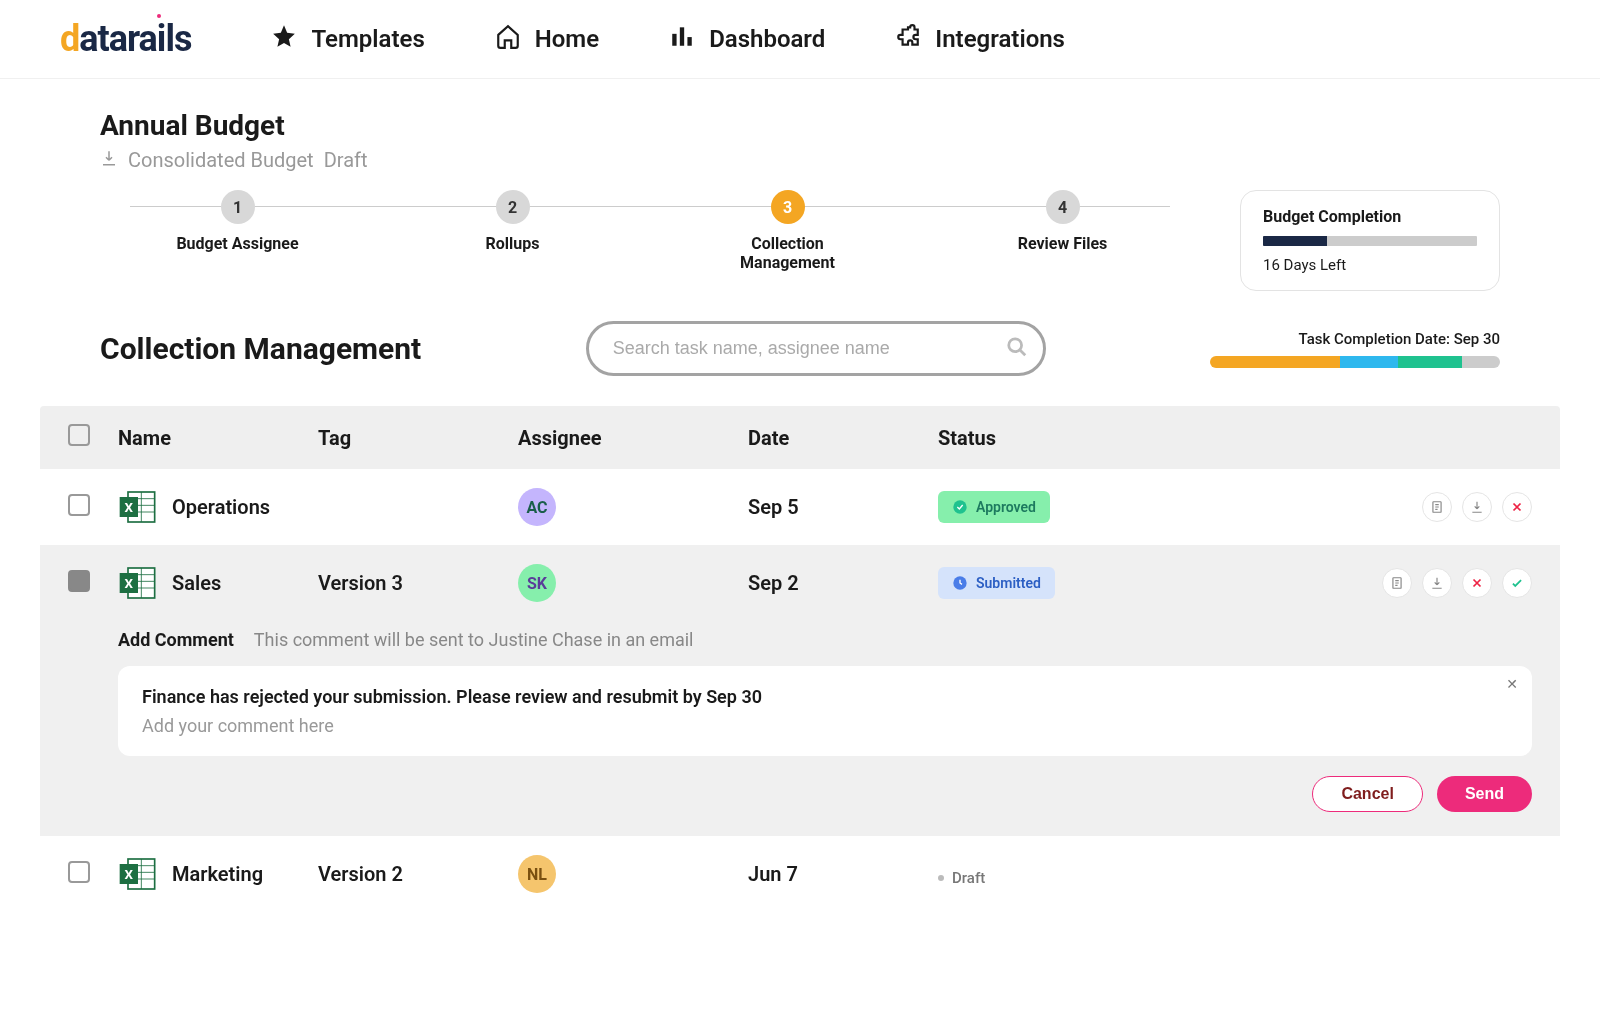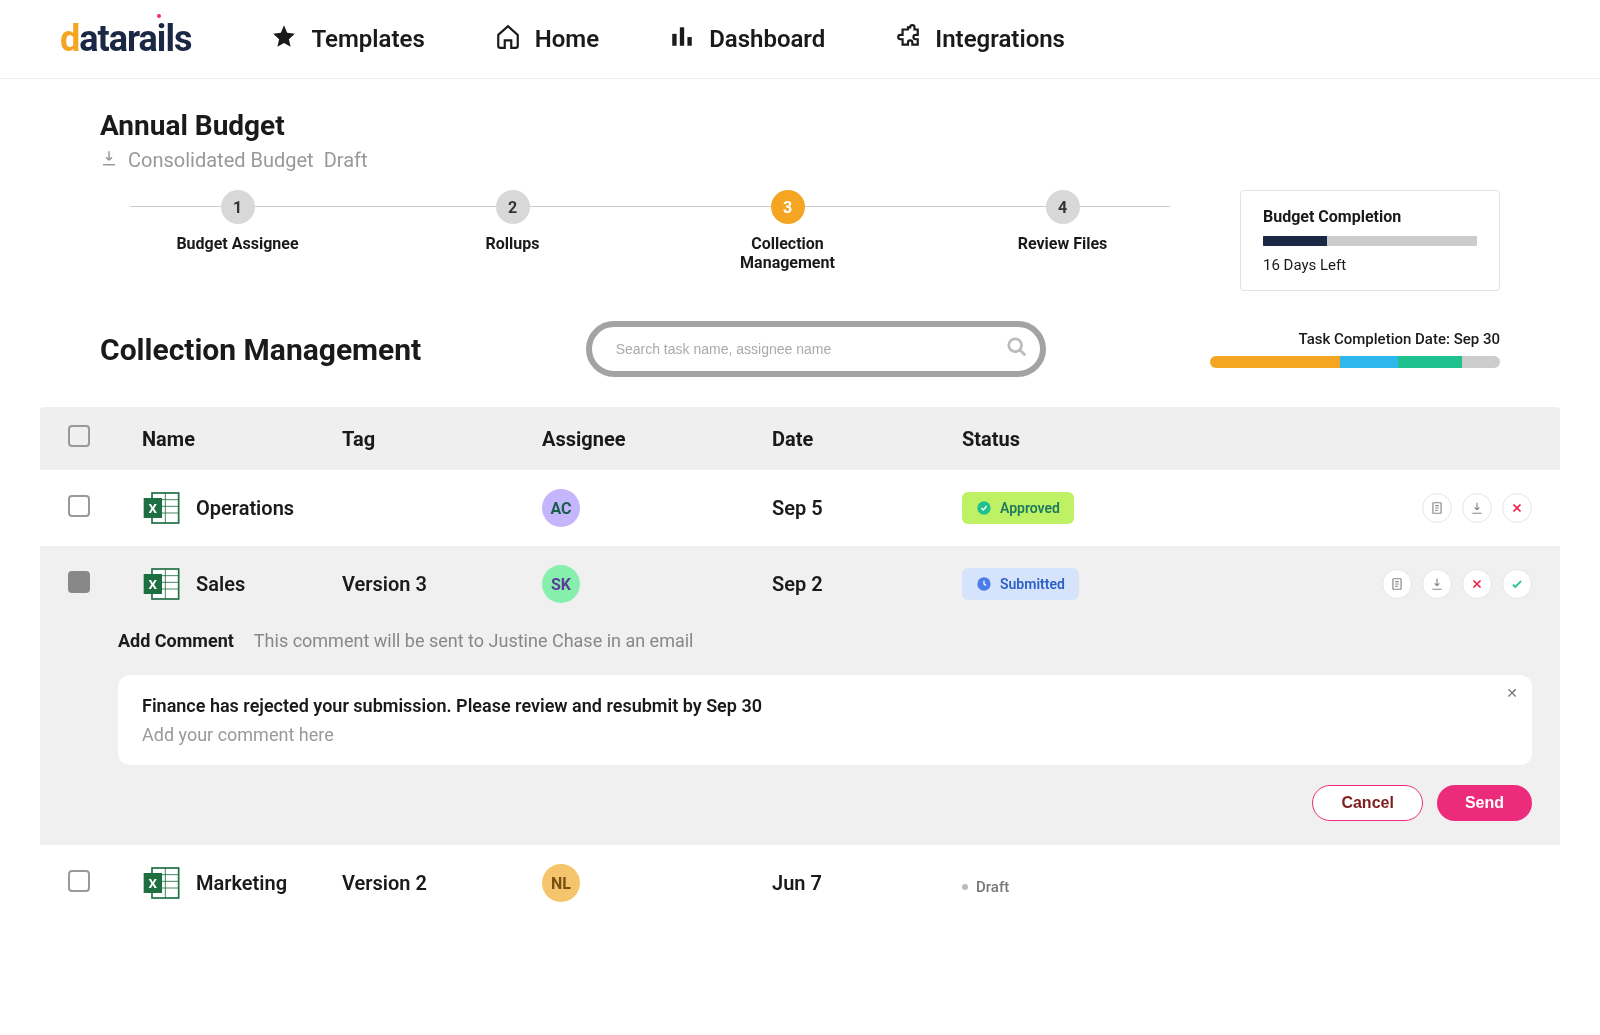--- a/index.html
+++ b/index.html
@@ -18,72 +18,72 @@
 .breadcrumb svg { width: 18px; height: 18px; }
 
 .top-row { display: flex; justify-content: space-between; align-items: flex-start; margin-top: 18px; }
 .stepper { display: flex; align-items: flex-start; flex: 1; position: relative; margin-right: 40px; }
 .stepper-line { position: absolute; top: 16px; left: 30px; right: 30px; height: 1px; background: #ccc; z-index: 0; }
 .step { display: flex; flex-direction: column; align-items: center; flex: 1; z-index: 1; }
 .step-circle { width: 34px; height: 34px; border-radius: 50%; background: #d8d8d8; color: #333; display: flex; align-items: center; justify-content: center; font-weight: 700; font-size: 16px; margin-bottom: 10px; }
 .step-circle.active { background: #f4a623; color: #fff; }
 .step-label { text-align: center; font-weight: 700; font-size: 16px; max-width: 140px; }
 
-.completion-card { border: 1px solid #e3e3e3; border-radius: 4px; padding: 16px 22px; width: 260px; }
+.completion-card { border: 1px solid #e3e3e3; border-radius: 16px; padding: 16px 22px; width: 260px; }
 .completion-title { font-weight: 700; font-size: 16px; margin-bottom: 10px; }
 .completion-bar { height: 10px; background: #ccc; border-radius: 1px; overflow: hidden; margin-bottom: 10px; }
 .completion-fill { height: 100%; background: #1a2845; width: 30%; }
 .completion-sub { font-size: 15px; }
 
 .section-row { display: flex; align-items: center; justify-content: space-between; margin-top: 30px; gap: 30px; }
 .section-title { font-size: 30px; font-weight: 700; }
 .search-wrap { flex: 1; max-width: 460px; position: relative; }
-.search-input { width: 100%; border: 6px solid #a3a3a3; border-radius: 30px; padding: 14px 50px 14px 24px; font-size: 14px; color: #333; }
+.search-input { width: 100%; border: 3px solid #a3a3a3; border-radius: 30px; padding: 14px 50px 14px 24px; font-size: 18px; color: #333; }
 .search-input::placeholder { color: #aaa; }
 .search-icon-wrap { position: absolute; right: 18px; top: 50%; transform: translateY(-50%); color: #bbb; }
 
 .task-info { display: flex; flex-direction: column; align-items: flex-end; gap: 8px; min-width: 290px; }
 .task-date { font-size: 15px; font-weight: 500; }
 .progress-bar { display: flex; width: 290px; height: 12px; border-radius: 6px; overflow: hidden; }
 .seg1 { background: #f4a623; flex: 45; }
 .seg2 { background: #2eb8ee; flex: 20; }
 .seg3 { background: #1fc28f; flex: 22; }
 .seg4 { background: #ccc; flex: 13; }
 
 .table { margin-top: 30px; width: calc(100% + 120px); margin-left: -60px; }
 .table-header { display: flex; align-items: center; background: #efefef; padding: 18px 28px; font-weight: 700; font-size: 20px; border-radius: 4px 4px 0 0; }
 .row { display: flex; align-items: center; padding: 18px 28px; font-size: 20px; font-weight: 600; }
 .row.zebra { background: #f0f0f0; }
 .col-check { width: 50px; }
 .checkbox { width: 22px; height: 22px; border: 2px solid #999; border-radius: 4px; display: inline-block; cursor: pointer; }
 .checkbox.checked { background: #888; border-color: #888; }
-.col-name { width: 200px; display: flex; align-items: center; gap: 14px; margin-left: 24px; }
+.col-name { width: 200px; display: flex; align-items: center; gap: 14px; }
 .col-tag { width: 200px; }
 .col-assignee { width: 230px; display: flex; align-items: center; }
 .col-date { width: 190px; }
 .col-status { width: 220px; }
 .col-actions { flex: 1; display: flex; gap: 10px; justify-content: flex-end; }
 
 .excel-icon { width: 40px; height: 40px; display: inline-flex; }
 .avatar { width: 38px; height: 38px; border-radius: 50%; display: flex; align-items: center; justify-content: center; font-weight: 700; font-size: 16px; }
 .avatar.ac { background: #c4b5fd; color: #1a5e4a; }
 .avatar.sk { background: #86efac; color: #5a3d99; }
 .avatar.nl { background: #f5c56d; color: #7a5010; }
 
 .status-badge { display: inline-flex; align-items: center; gap: 8px; padding: 8px 14px; border-radius: 6px; font-size: 14px; font-weight: 600; }
-.status-approved { background: #bef264; color: #1d7a5f; }
+.status-approved { background: #86efac; color: #1d7a5f; }
 .status-submitted { background: #d5e3fb; color: #2c5fc4; }
 .status-draft { background: transparent; color: #777; display: inline-flex; align-items: center; gap: 8px; font-size: 15px; font-weight: 500; }
 .status-dot { width: 6px; height: 6px; border-radius: 50%; background: #bbb; }
 
 .action-btn { width: 30px; height: 30px; border-radius: 50%; border: 1px solid #e5e5e5; background: #fff; display: flex; align-items: center; justify-content: center; cursor: pointer; }
 .action-btn svg { width: 14px; height: 14px; }
 
 .expanded { background: #f0f0f0; padding: 0 28px 24px 78px; }
-.comment-header { display: flex; gap: 20px; align-items: baseline; padding: 8px 0 24px; }
+.comment-header { display: flex; gap: 20px; align-items: baseline; padding: 8px 0 16px; }
 .comment-header-title { font-weight: 700; font-size: 18px; }
 .comment-header-sub { color: #888; font-size: 18px; }
 .comment-box { background: #fff; border-radius: 12px; padding: 20px 24px; position: relative; }
 .comment-text { font-weight: 600; font-size: 18px; margin-bottom: 8px; }
 .comment-placeholder { color: #999; font-size: 18px; }
 .comment-close { position: absolute; top: 10px; right: 14px; cursor: pointer; color: #777; font-size: 14px; }
 .comment-actions { display: flex; justify-content: flex-end; gap: 14px; margin-top: 20px; }
 .btn { padding: 8px 28px; border-radius: 20px; font-weight: 700; font-size: 16px; cursor: pointer; border: none; }
 .btn-cancel { background: #fff; color: #7f1d1d; border: 1.5px solid #ed2b7b; }
 .btn-send { background: #ed2b7b; color: #fff; }

